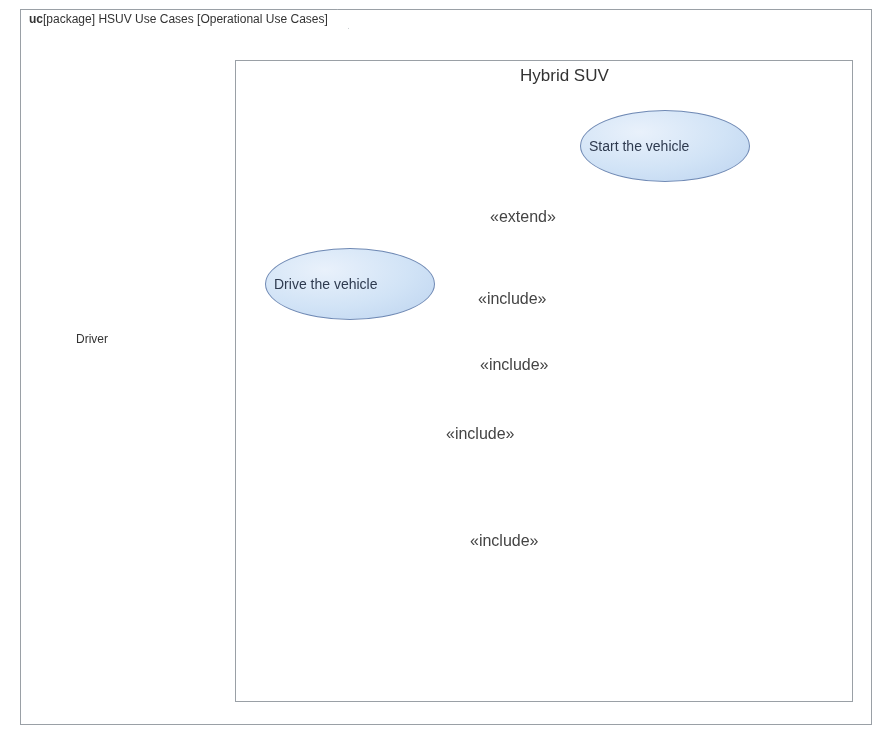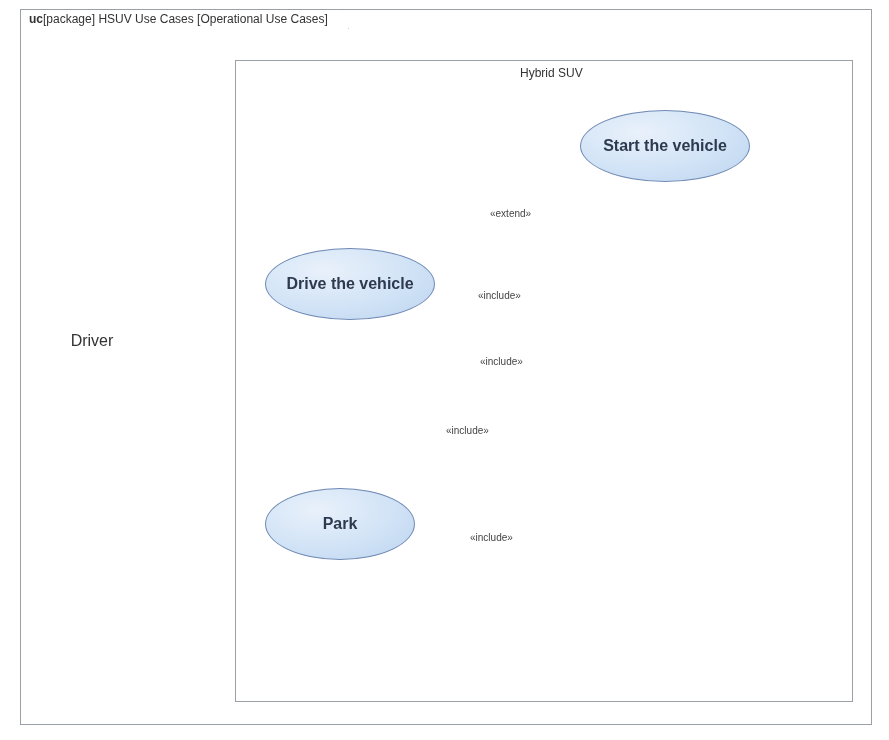--- a/index.html
+++ b/index.html
@@ -32,46 +32,46 @@
     border-bottom: none;
     
     clip-path: polygon(0 0, calc(100% - 12px) 0, 100% 100%, 0 100%);
     padding: 2px 20px 3px 8px;
     font-size: 12px;
     white-space: nowrap;
   }
   .tab .kw { font-weight: 700; }
   .subject-label {
     position: absolute;
-    font-size: 12px;
+    font-size: 17px;
     color: #333;
   }
   .ellipse {
     position: absolute;
     border: 1px solid #6f89b4;
     border-radius: 50%;
     background: radial-gradient(ellipse at 35% 30%, #e9f1fb 0%, #d1e3f6 55%, #bcd3ef 100%);
     display: flex;
     align-items: center;
-    justify-content: center;
+    justify-content: flex-start;
     text-align: center;
-    font-size: 16px;
-    font-weight: 700;
+    font-size: 14px;
+    font-weight: 400;
     color: #2e3a4f;
     padding: 0 8px;
     box-sizing: border-box;
   }
   .actor-label {
     position: absolute;
-    font-size: 16px;
+    font-size: 12px;
     text-align: center;
   }
   .rel-label {
     position: absolute;
-    font-size: 10px;
+    font-size: 16px;
     color: #444;
     background: rgba(255,255,255,0);
   }
 </style>
 </head>
 <body>
 
 <div class="canvas">
 
   <svg class="svg-layer" viewBox="0 0 889 740">
@@ -113,23 +113,20 @@
   <div class="subject-label" style="left:520px; top:66px;">Hybrid SUV</div>
 
   <div class="actor-label" style="left:70px; top:332px; width:44px;">Driver</div>
 
   <div class="ellipse" style="left:265px; top:248px; width:170px; height:72px;">
     <span>Drive the vehicle</span>
   </div>
   <div class="ellipse" style="left:580px; top:110px; width:170px; height:72px;">
     <span>Start the vehicle</span>
   </div>
-  <div class="ellipse" style="left:265px; top:488px; width:150px; height:72px;">
-    <span>Park</span>
-  </div>
 
   <div class="rel-label" style="left:490px; top:208px;">«extend»</div>
   <div class="rel-label" style="left:478px; top:290px;">«include»</div>
   <div class="rel-label" style="left:480px; top:356px;">«include»</div>
   <div class="rel-label" style="left:446px; top:425px;">«include»</div>
   <div class="rel-label" style="left:470px; top:532px;">«include»</div>
 
 </div>
 
 </body></html>

